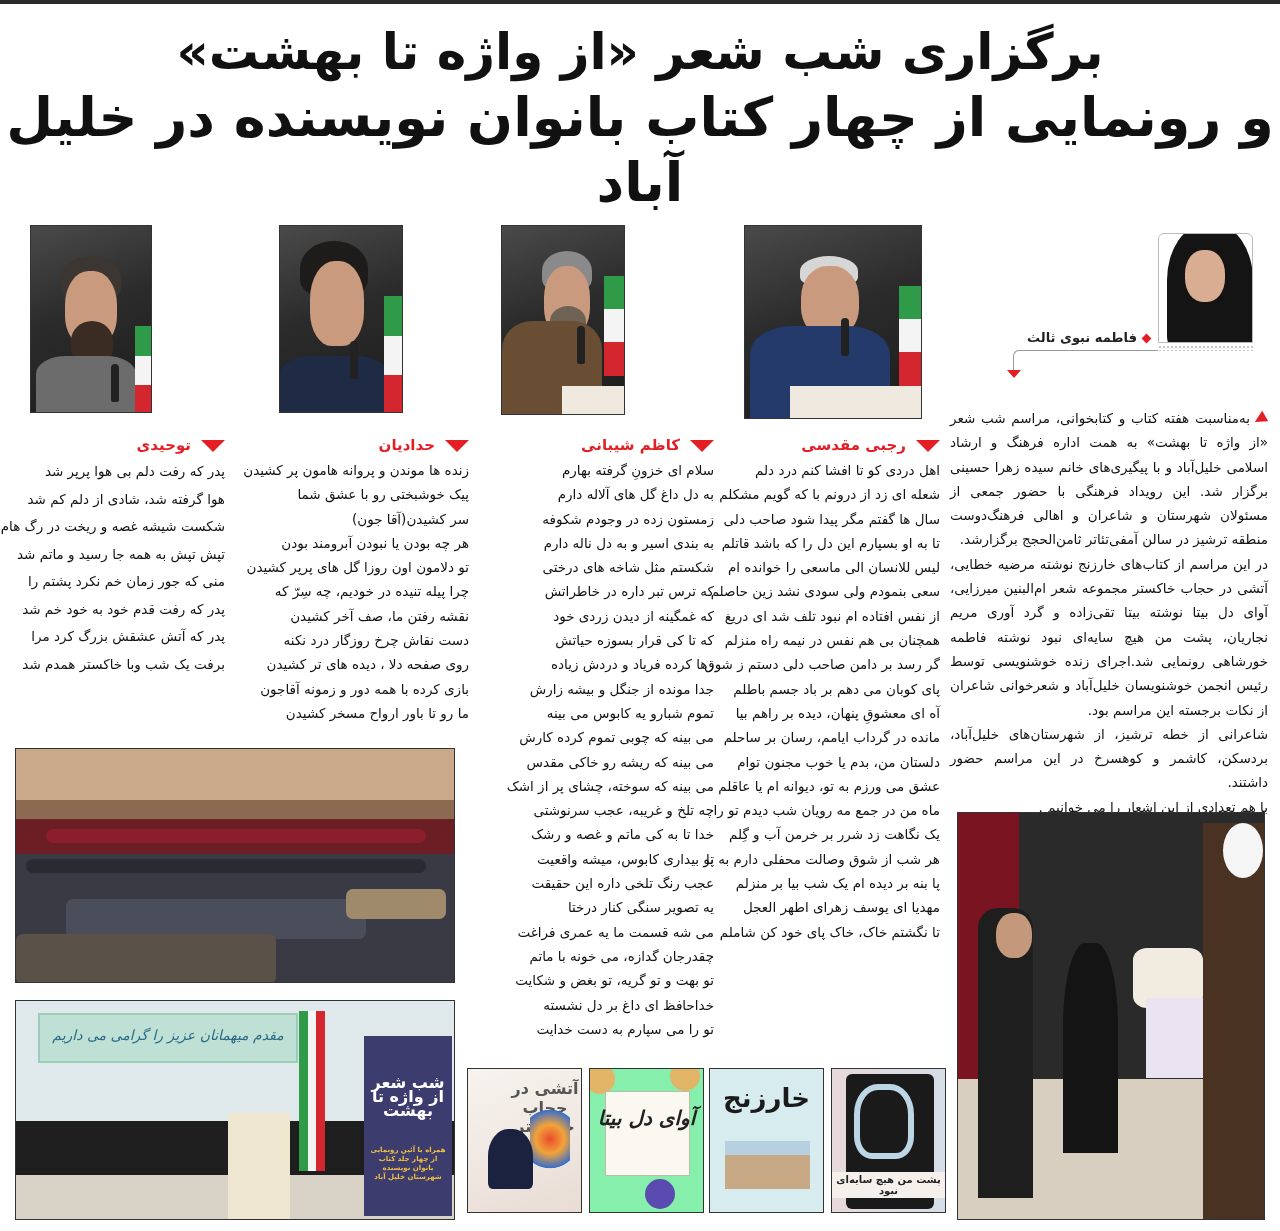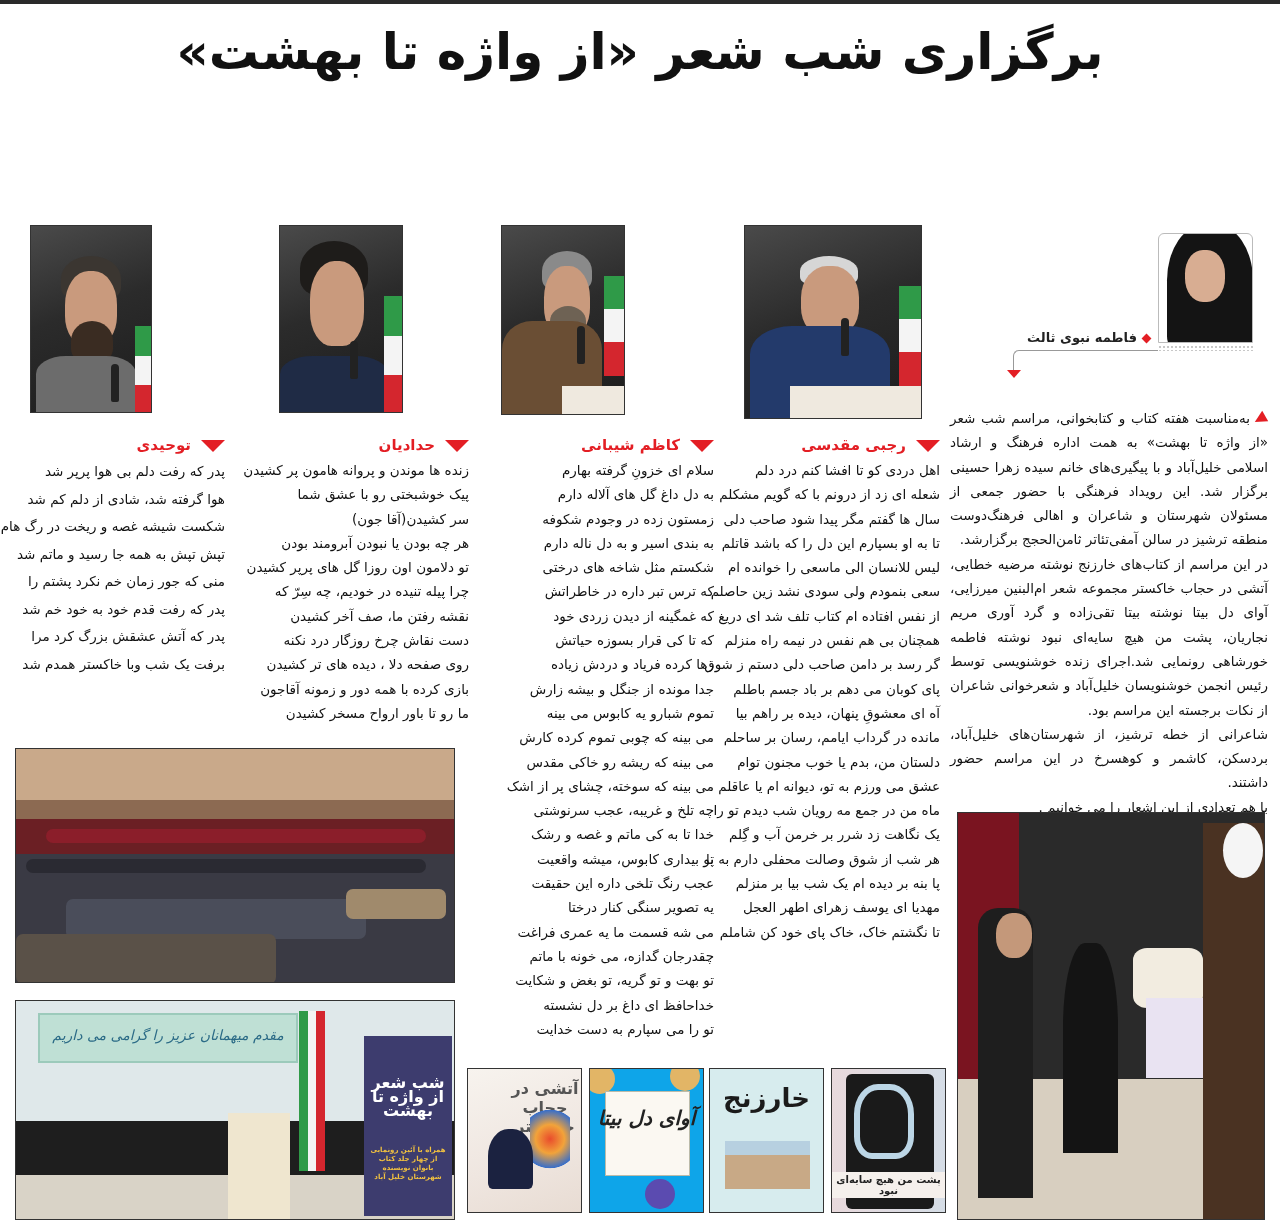--- a/index.html
+++ b/index.html
@@ -56,39 +56,40 @@
     .unveil { position: absolute; left: 957px; top: 812px; width: 308px; height: 408px; border: 1px solid #333; overflow: hidden;
       background: linear-gradient(to right, #7a1420 0 20%, #2a2a2a 20% 100%); }
     .unveil .floor { position: absolute; left: 0; bottom: 0; width: 100%; height: 140px; background: #d8cfc0; }
 
     .book { position: absolute; top: 1068px; width: 115px; height: 145px; border: 1px solid #333; overflow: hidden; }
     .book-title { position: absolute; width: 100%; text-align: center; direction: rtl; font-weight: bold; }
     .b1 { left: 467px; background: linear-gradient(160deg, #f7f3ee 0%, #efe6e0 60%, #e8dcd3 100%); }
     .b1 .book-title { top: 10px; font-size: 16px; color: #555; padding-left: 41px; }
     .b1 .fig { position: absolute; left: 20px; top: 60px; width: 45px; height: 60px; background: #1b2240; border-radius: 45% 45% 10% 10%; }
     .b1 .phoenix { position: absolute; left: 62px; top: 40px; width: 40px; height: 60px; background: radial-gradient(circle, #e94c2c 0%, #f2a33a 40%, #3a6fc8 80%, transparent 82%); }
-    .b2 { left: 589px; background: #0ea5e9; }
+    .b2 { left: 589px; background: #86efac; }
     .b2 .frame { position: absolute; left: 15px; top: 22px; width: 85px; height: 85px; background: #fbf8f2; border: 1px solid #bba; }
     .b2 .book-title { top: 38px; font-size: 20px; color: #222; font-style: italic; line-height: 22px; }
     .b2 .flower { position: absolute; width: 30px; height: 30px; border-radius: 50%; }
     .b3 { left: 709px; background: #d7ecee; }
     .b3 .book-title { top: 14px; font-size: 26px; color: #1b1b1b; }
     .b3 .pic { position: absolute; left: 15px; top: 72px; width: 85px; height: 48px; background: linear-gradient(to bottom, #b7d0e0 0 30%, #c8a986 30% 100%); }
     .b4 { left: 831px; background: linear-gradient(to right, #e8d9dc, #d5dde6); }
     .b4 .inner { position: absolute; left: 14px; top: 5px; width: 88px; height: 135px; background: #1a1a1a; border-radius: 6px; }
     .b4 .head { position: absolute; left: 22px; top: 15px; width: 60px; height: 75px; border: 6px solid #bcd6e6; border-radius: 40% 40% 30% 30%; }
     .b4 .book-title { top: 103px; font-size: 10px; color: #fff; background: #f5f0ec; color: #222; padding: 2px 0; }
   </style>
 </head>
 <body>
 
 <div class="topbar"></div>
 
 <h1 class="headline">
   <span class="l1">برگزاری شب شعر «از واژه تا بهشت»</span>
+  <span class="l2">و رونمایی از چهار کتاب بانوان نویسنده در خلیل آباد</span>
 </h1>
 
 <div class="photo ph-dark ph-speaker" style="left:30px; top:225px; width:122px; height:188px;">
   <div class="hair" style="left:30px; top:30px; width:60px; height:45px; background:#3b3631;"></div>
   <div class="face" style="left:34px; top:45px; width:52px; height:75px;"></div>
   <div class="hair" style="left:40px; top:95px; width:42px; height:40px; background:#3a2c22;"></div>
   <div class="body" style="left:5px; top:130px; width:100px; height:60px; background:#6c6c6c;"></div>
   <div class="mic" style="left:80px; top:138px;"></div>
   <div class="flag" style="left:104px; top:100px; height:90px;"></div>
 </div>
@@ -141,21 +142,21 @@
 </div>
 
 <div class="col" style="left:700px; top:432px; width:240px;">
   <div class="poet-head"><span class="tri"></span><span>رجبی مقدسی</span></div>
   <div class="poem-line">اهل دردی کو تا افشا کنم درد دلم</div>
   <div class="poem-line">شعله ای زد از درونم با که گویم مشکلم</div>
   <div class="poem-line">سال ها گفتم مگر پیدا شود صاحب دلی</div>
   <div class="poem-line">تا به او بسپارم این دل را که باشد قاتلم</div>
   <div class="poem-line">لیس للانسان الی ماسعی را خوانده ام</div>
   <div class="poem-line">سعی بنمودم ولی سودی نشد زین حاصلم</div>
-  <div class="poem-line">از نفس افتاده ام کتاب تلف شد ای دریغ</div>
+  <div class="poem-line">از نفس افتاده ام نبود تلف شد ای دریغ</div>
   <div class="poem-line">همچنان بی هم نفس در نیمه راه منزلم</div>
   <div class="poem-line">گر رسد بر دامن صاحب دلی دستم ز شوق</div>
   <div class="poem-line">پای کوبان می دهم بر باد جسم باطلم</div>
   <div class="poem-line">آه ای معشوقِ پنهان، دیده بر راهم بیا</div>
   <div class="poem-line">مانده در گرداب ایامم، رسان بر ساحلم</div>
   <div class="poem-line">دلستان من، بدم یا خوب مجنون توام</div>
   <div class="poem-line">عشق می ورزم به تو، دیوانه ام یا عاقلم</div>
   <div class="poem-line">ماه من در جمع مه رویان شب دیدم تو را</div>
   <div class="poem-line">یک نگاهت زد شرر بر خرمن آب و گِلم</div>
   <div class="poem-line">هر شب از شوق وصالت محفلی دارم به پا</div>

